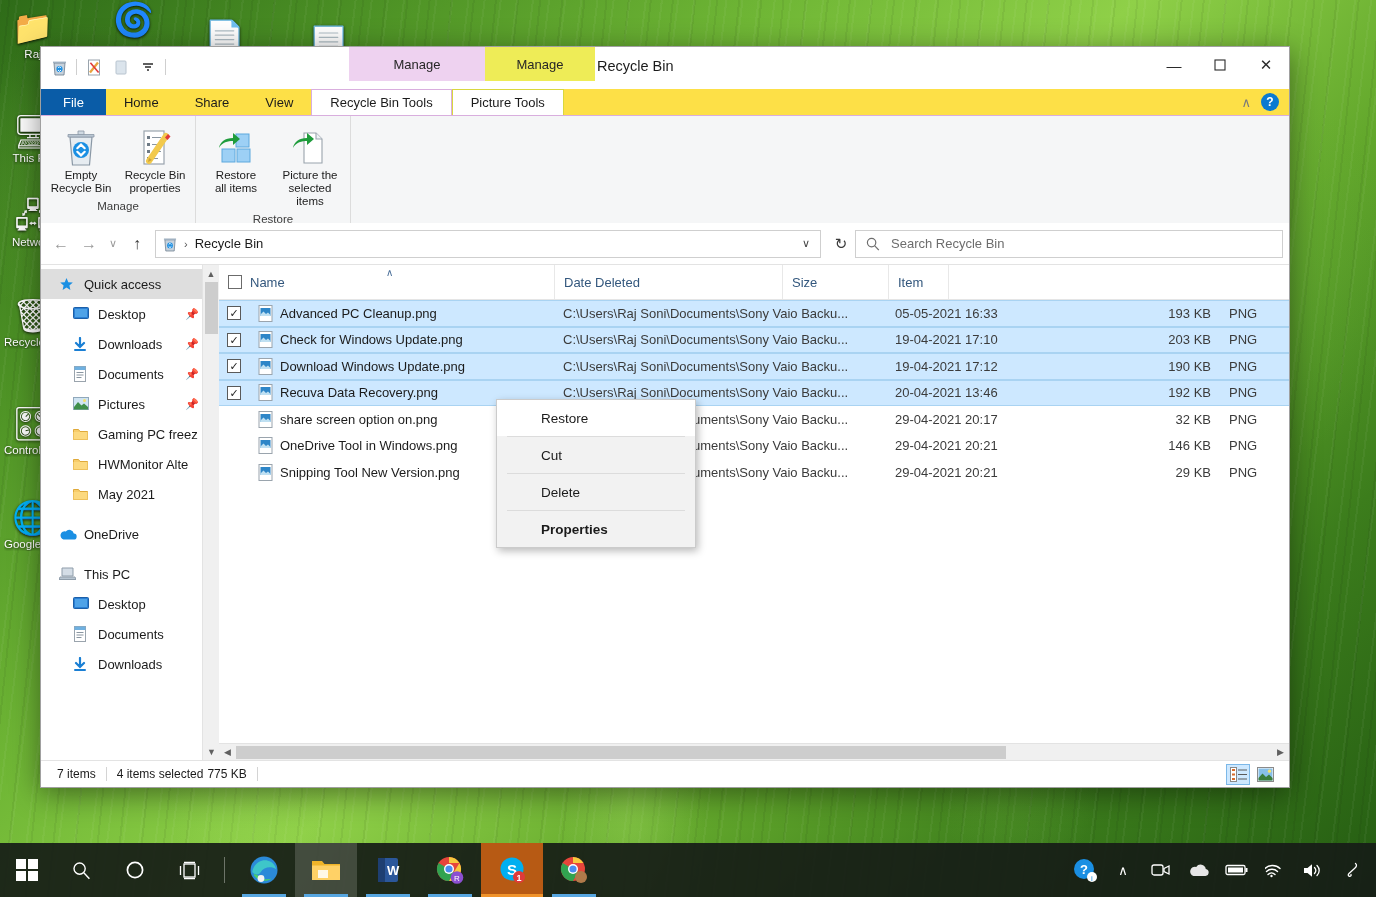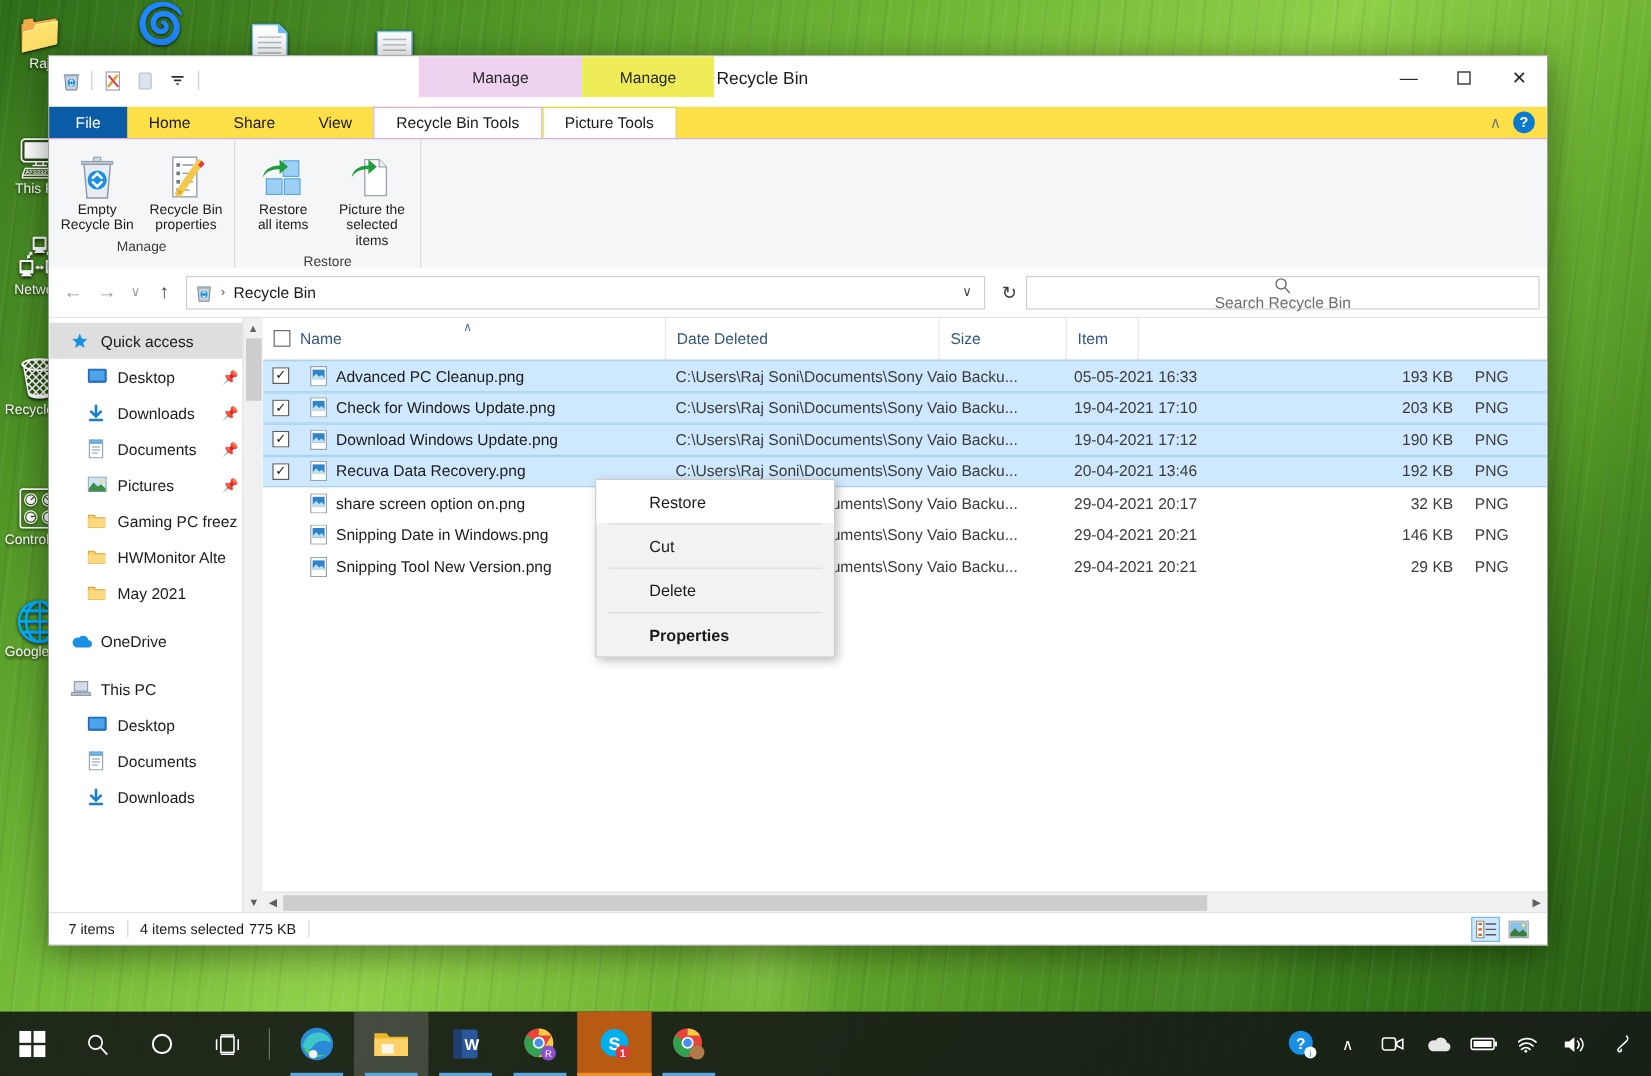--- a/index.html
+++ b/index.html
@@ -82,21 +82,21 @@
             font-size:16px; color:#9a9a9a; cursor:pointer; }
   .navbtn.on { color:#3b3b3b; }
   .addrbox { flex:1; height:28px; margin:0 6px 0 4px; border:1px solid #cfcfcf; background:#fff;
              display:flex; align-items:center; padding:0 4px 0 7px; }
   .crumb { font-size:13px; color:#1b1b1b; padding:0 3px; cursor:pointer; }
   .crumb-sep { color:#555; font-size:11px; padding:0 4px; }
   .addr-caret { margin-left:auto; color:#444; font-size:11px; padding:0 6px; cursor:pointer; }
   .refresh { width:28px; height:28px; display:flex; align-items:center; justify-content:center;
              font-size:15px; color:#3b3b3b; cursor:pointer; }
   .searchbox { width:428px; height:28px; border:1px solid #cfcfcf; display:flex; align-items:center;
-               gap:0; padding:0 10px;flex-direction:column; }
+               gap:11px; padding:0 10px; }
   .searchbox .ph { font-size:13px; color:#6d6d6d; }
 
   
   .body { flex:1; display:flex; min-height:0; }
   .navpane { width:178px; background:#fff; position:relative; overflow:hidden; flex:0 0 auto; }
   .navlist { padding-top:4px; }
   .navitem { height:30px; display:flex; align-items:center; gap:7px; font-size:13px;
              color:#1b1b1b; cursor:pointer; padding-right:20px; white-space:nowrap; }
   .navitem.sel { background:#dedede; }
   .navitem .ic { width:18px; text-align:center; font-size:14px; flex:0 0 auto; }
@@ -639,21 +639,21 @@
           <div class="row">
             <div class="cell c-check"></div>
             <div class="cell c-name">
               <span>
                 <svg class="pngico" viewBox="0 0 15 17">
                   <rect x="1" y="0.5" width="13" height="16" fill="#fff" stroke="#9aa4ad"></rect>
                   <rect x="2.5" y="3" width="10" height="8" fill="#2e86c8"></rect>
                   <path d="M2.5 9.5l3-3 2.5 2.5 2-1.6 2.5 2.6v1H2.5z" fill="#bfe0f2"></path>
                 </svg>
               </span>
-              <span>Snipping Date in Windows.png</span>
+              <span>OneDrive Tool in Windows.png</span>
             </div>
             <div class="cell c-loc">C:\Users\Raj Soni\Documents\Sony Vaio Backu...</div>
             <div class="cell c-date">29-04-2021 20:21</div>
             <div class="cell c-size">146 KB</div>
             <div class="cell c-item">PNG</div>
           </div>
           <div class="row">
             <div class="cell c-check"></div>
             <div class="cell c-name">
               <span>

